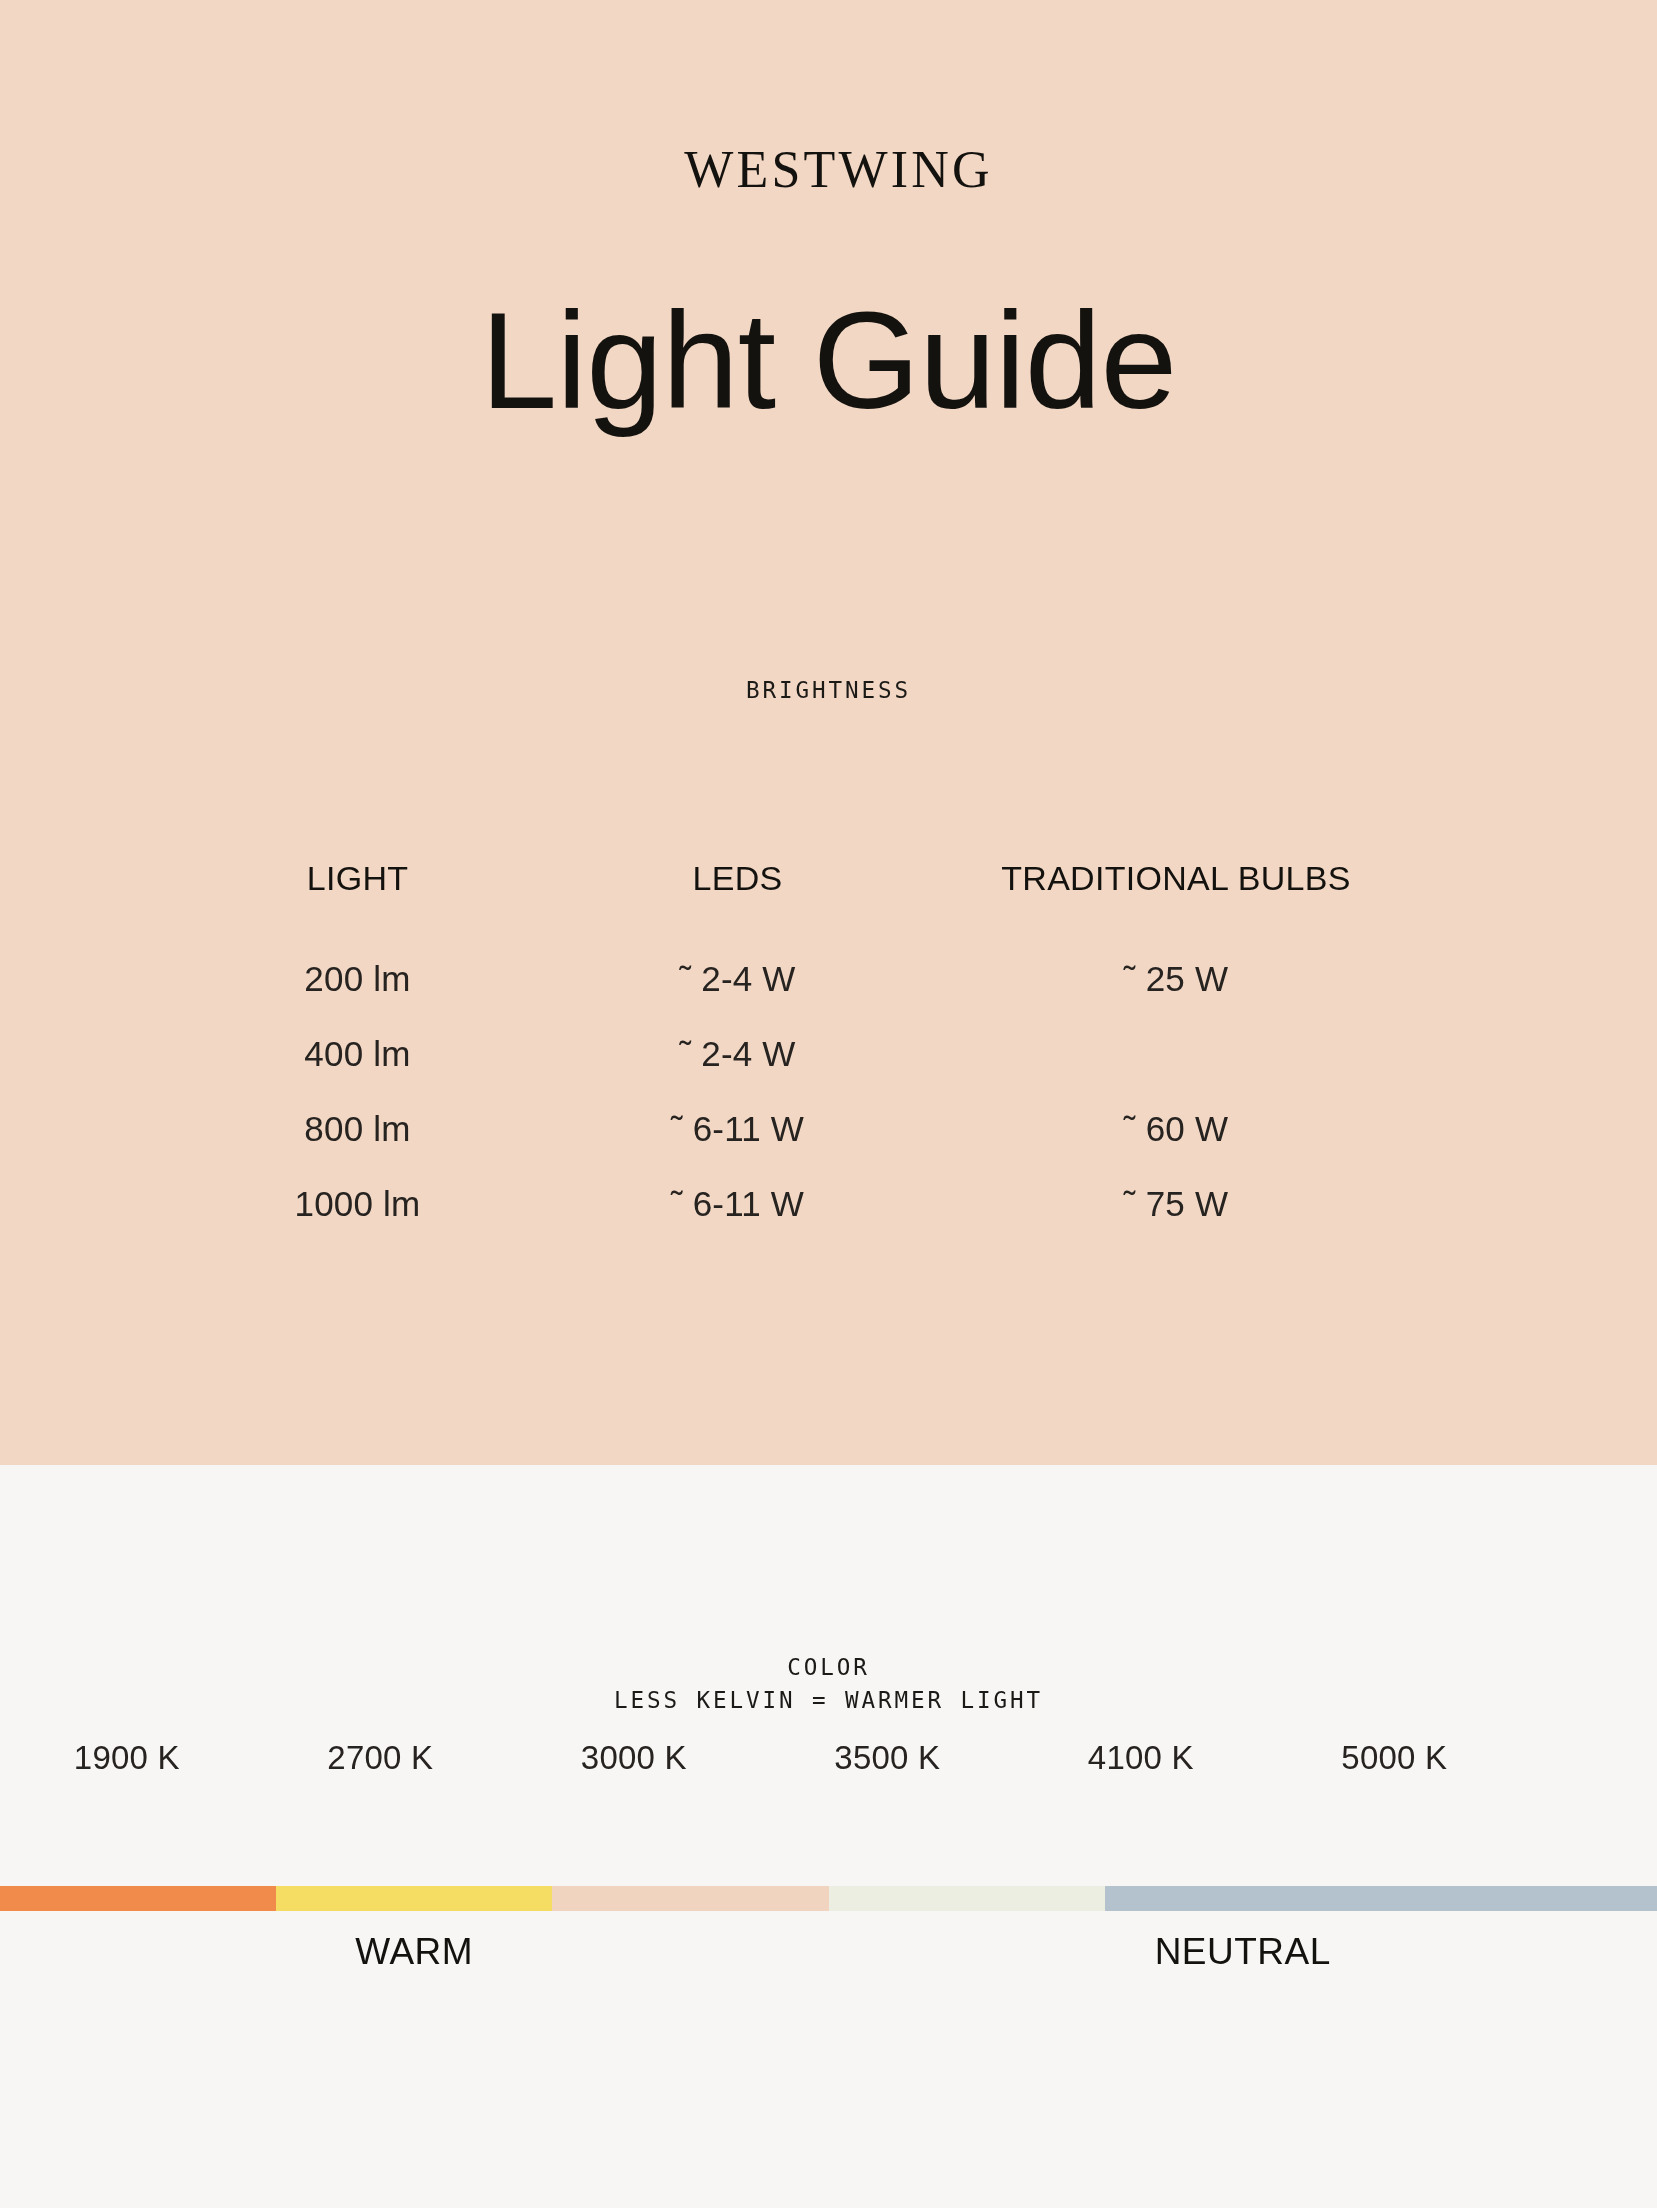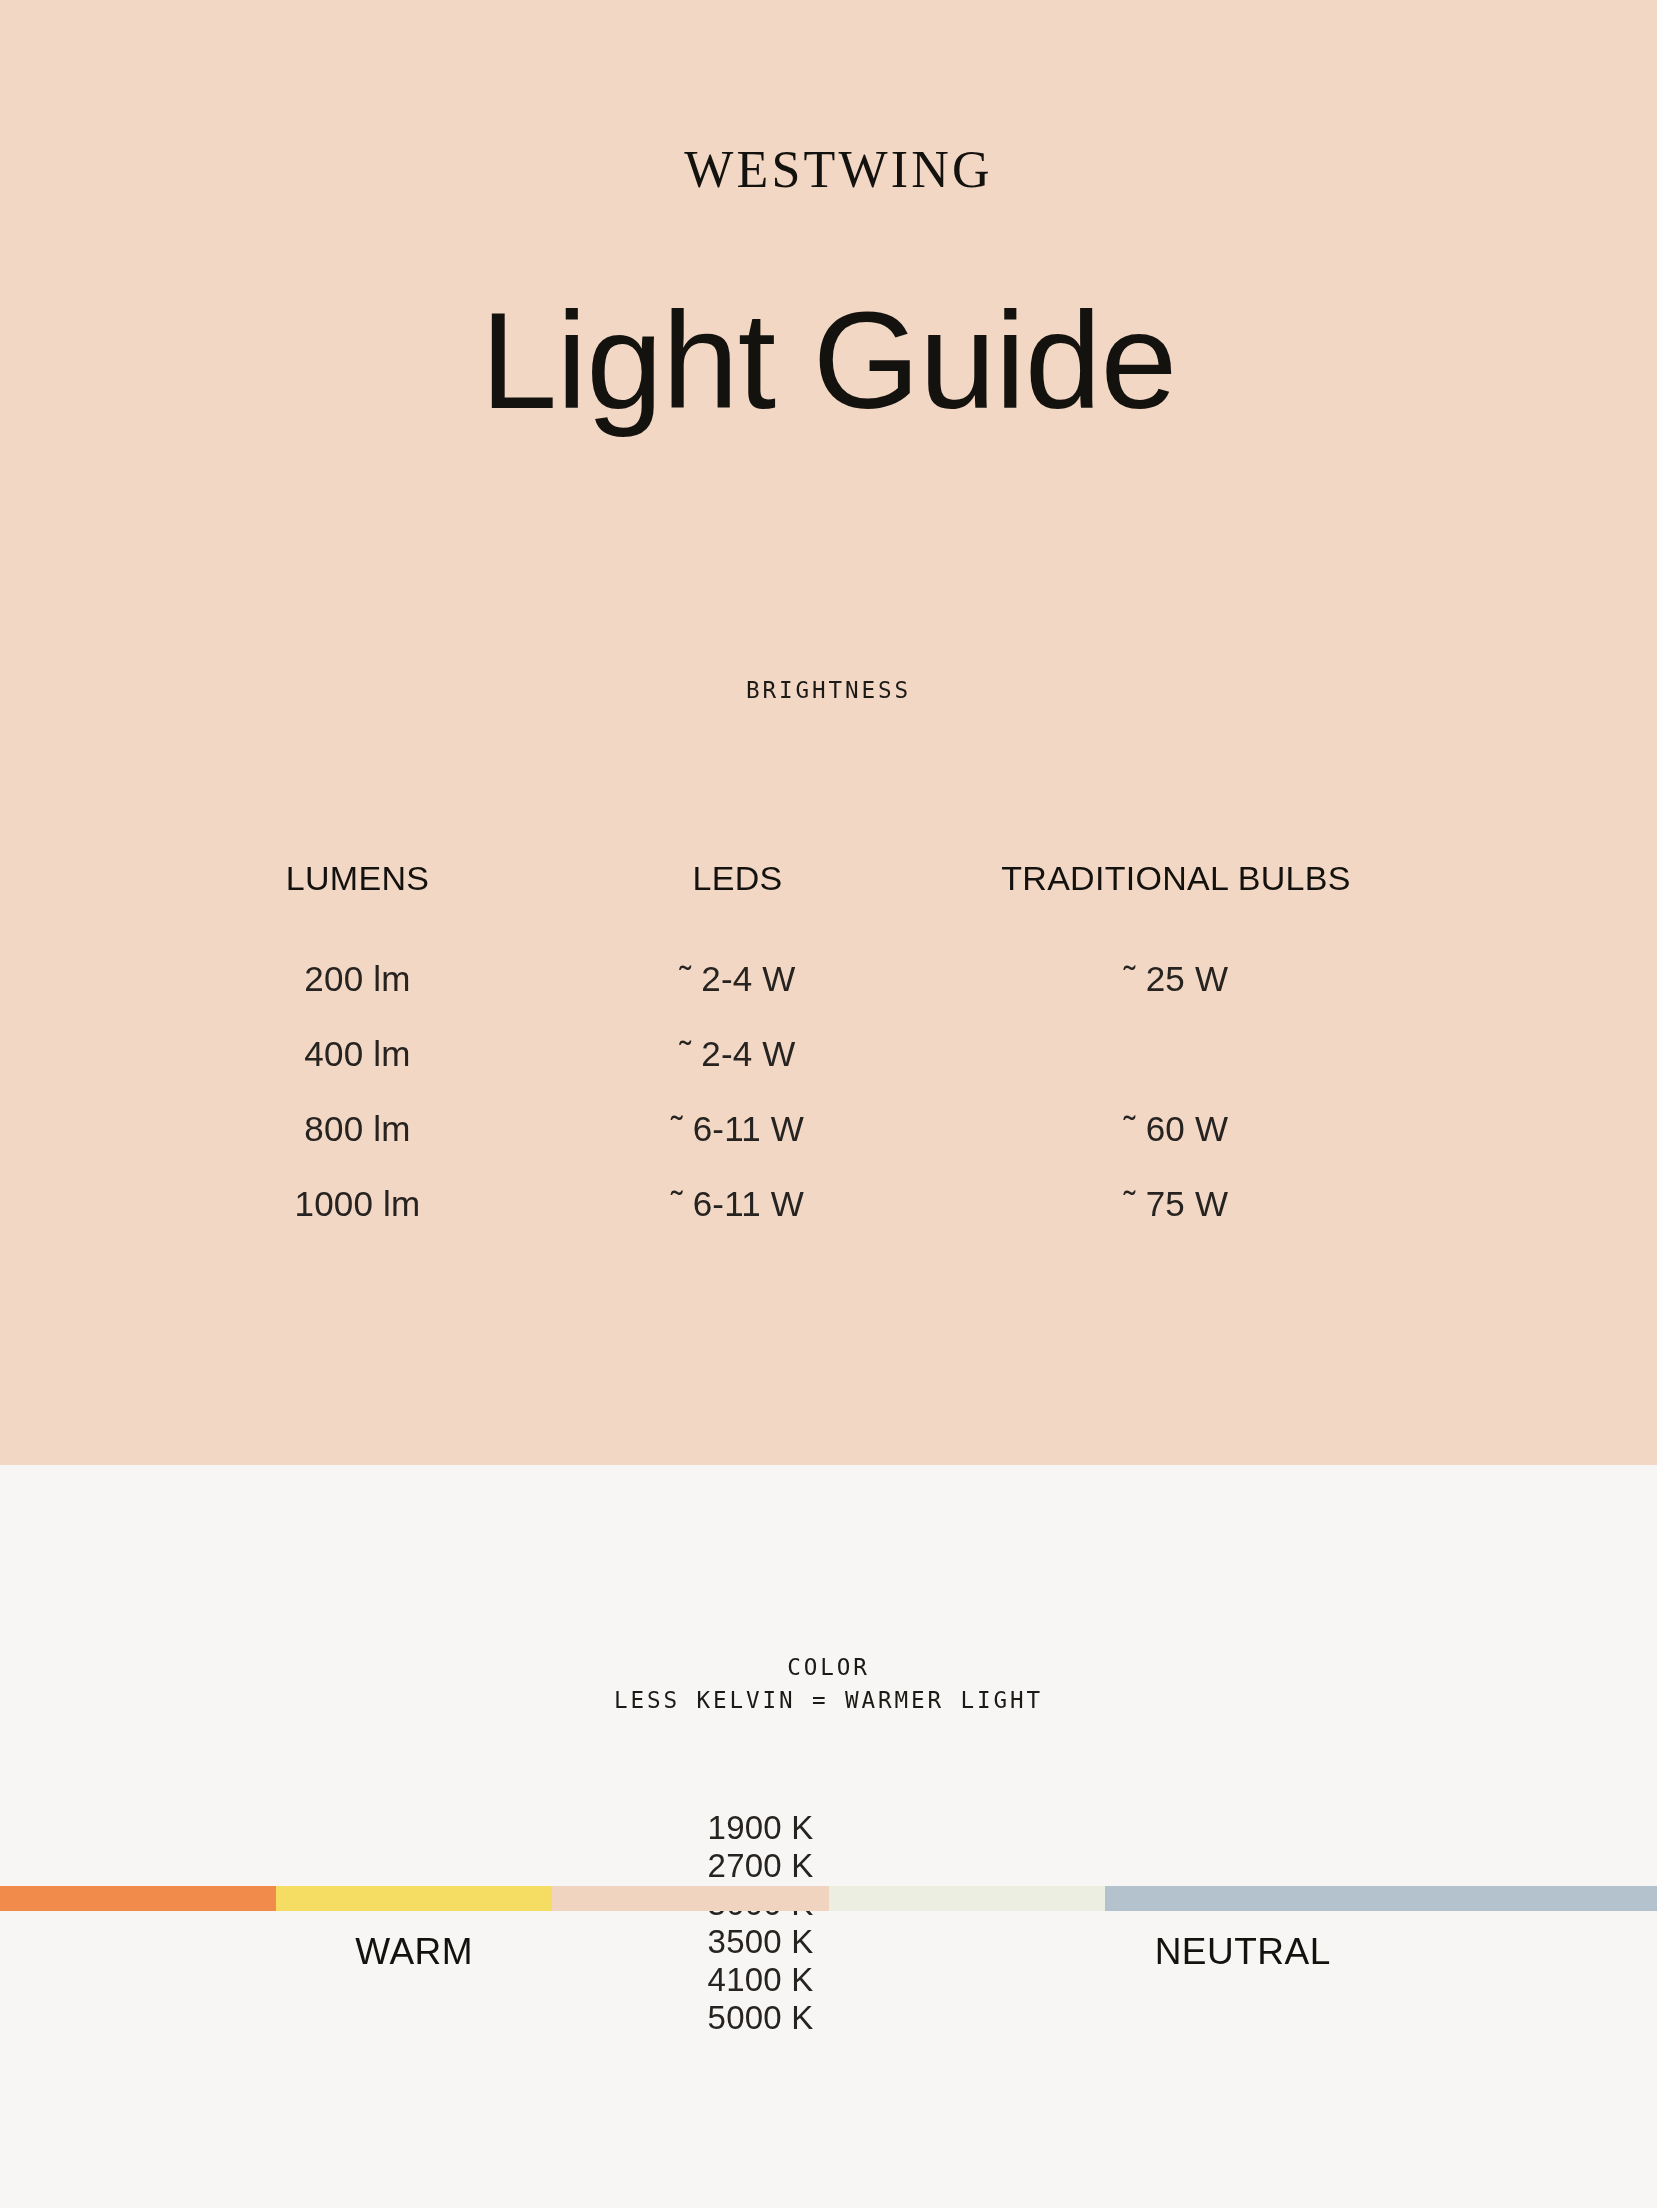--- a/index.html
+++ b/index.html
@@ -108,25 +108,24 @@
     height: 743px;
     background: #f7f6f4;
   }
   .color-caption {
     position: absolute;
     top: 1651px;
   }
 
   .kelvin-labels {
     position: absolute;
-    top: 1809px;
+    top: 1739px;
     left: 0;
     width: 1521px;
     display: flex;
-    flex-direction: column;
   }
   .kelvin-label {
     flex: 1 1 0;
     text-align: center;
     font-size: 33px;
     color: #262320;
     letter-spacing: 0.2px;
   }
 
   .gradient-bar {
@@ -167,21 +166,21 @@
     <div class="brand">WESTWING</div>
 
     <div class="main-title">Light Guide</div>
 
     <div class="section-caption brightness-caption">
       <div>BRIGHTNESS</div>
     </div>
 
     <div class="table">
       <div class="table-row table-head">
-        <div class="cell col-lumens">LUMENS</div>
+        <div class="cell col-lumens">LIGHT</div>
         <div class="cell col-leds">LEDS</div>
         <div class="cell col-bulbs">TRADITIONAL BULBS</div>
       </div>
 
       <div class="table-row">
         <div class="cell col-lumens">200 lm</div>
         <div class="cell col-leds">˜ 2-4 W</div>
         <div class="cell col-bulbs">˜ 25 W</div>
       </div>
 

